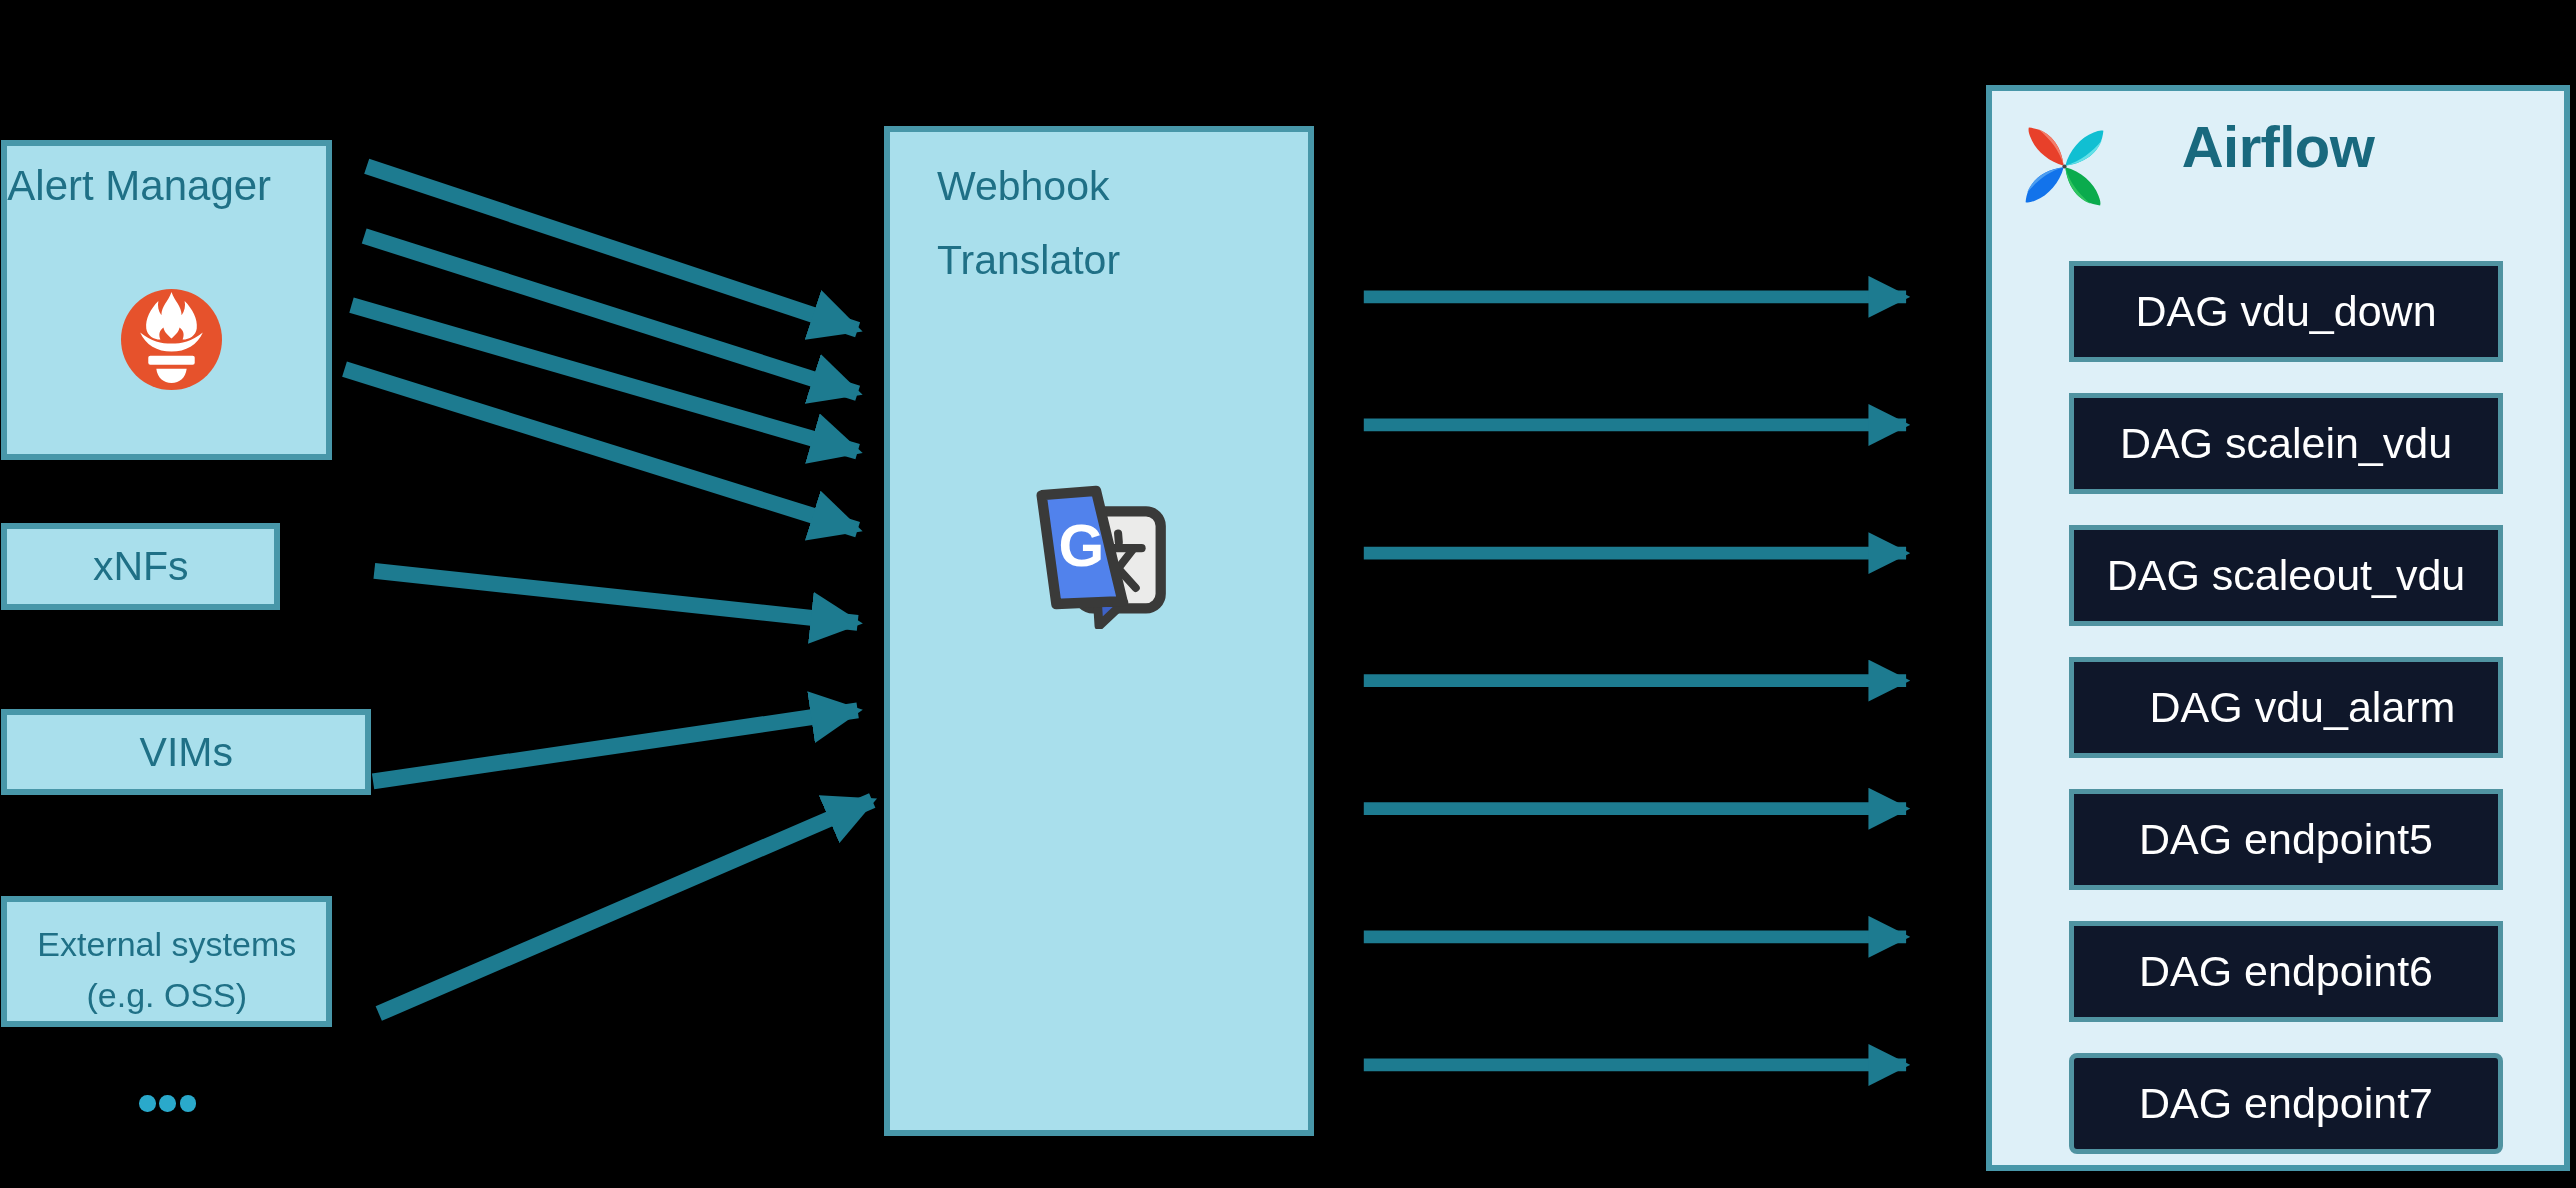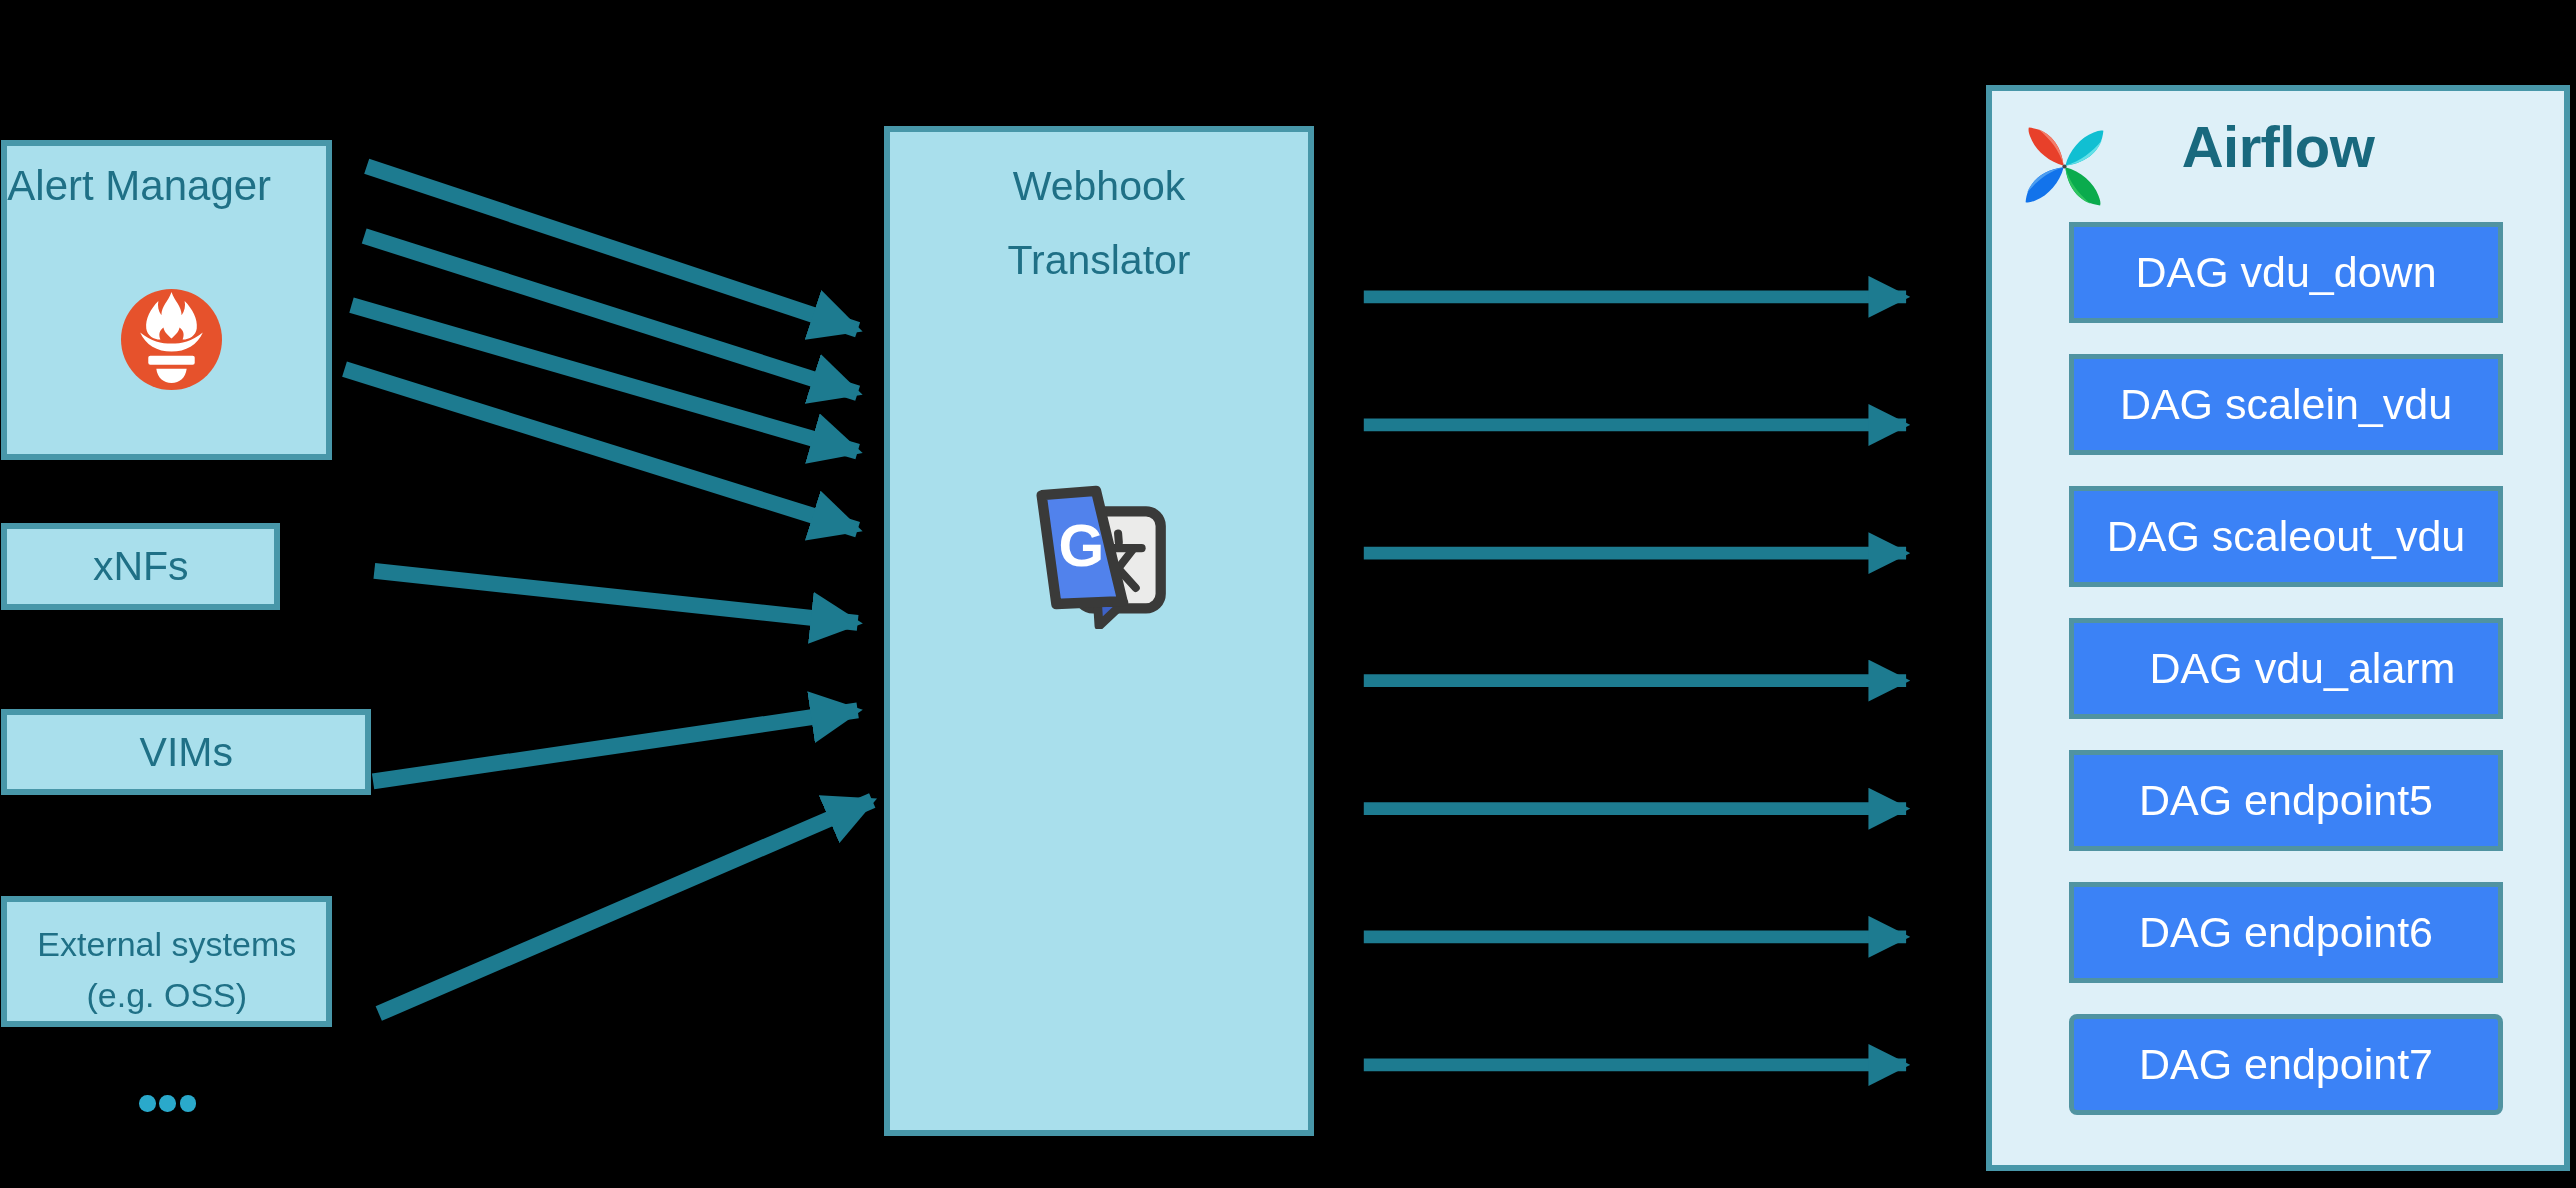--- a/index.html
+++ b/index.html
@@ -17,28 +17,28 @@
   .lbl-sm{font-size:34px;line-height:51px;white-space:nowrap;}
   #box-alert-manager .lbl-lg{display:block;text-align:left;margin-top:19px;}
   .prom-icon{position:absolute;left:114px;top:143px;width:101px;height:101px;}
 
   
   #more-dots{position:absolute;left:139px;top:1095px;display:flex;gap:3.8px;}
   #more-dots .dot{width:16.5px;height:16.5px;border-radius:50%;background:#2AA9CB;}
 
   
   #box-translator{left:884px;top:126px;width:430px;height:1010px;}
-  .t-title{margin-top:16.5px;text-align:center;font-size:41px;line-height:74px;color:#1F7086;}
+  .t-title{margin-top:16.5px;font-size:41px;line-height:74px;color:#1F7086;padding-left:47px;}
   .gt-icon{position:absolute;left:134px;top:350px;width:147px;height:147px;}
 
   
   #box-airflow{position:absolute;box-sizing:border-box;left:1986px;top:85px;width:584px;height:1086px;background:#DEF0F8;border:6.3px solid #4897A9;text-decoration:underline;}
   .af-logo{position:absolute;left:32px;top:35px;width:81px;height:81px;}
   .af-title{position:absolute;left:0;right:0;top:25px;text-align:center;font-weight:bold;font-size:58px;line-height:61px;color:#19697E;letter-spacing:-0.6px;}
-  .dag-row{position:absolute;left:77px;width:434px;height:101px;box-sizing:border-box;background:#3b82f6;border:5.7px solid #5093A1;display:flex;align-items:center;justify-content:center;}
+  .dag-row{position:absolute;left:77px;width:434px;height:101px;box-sizing:border-box;background:#0f172a;border:5.7px solid #5093A1;display:flex;align-items:center;justify-content:center;margin-top:39px;}
   .dag-label{color:#fff;font-size:43px;white-space:nowrap;}
 
   
   #arrow-svg{position:absolute;left:0;top:0;width:2576px;height:1188px;pointer-events:none;}
   .arrow-line{stroke:#1D7B90;fill:none;}
   .ah{fill:#1D7B90;}
 </style>
 </head>
 <body>
 

